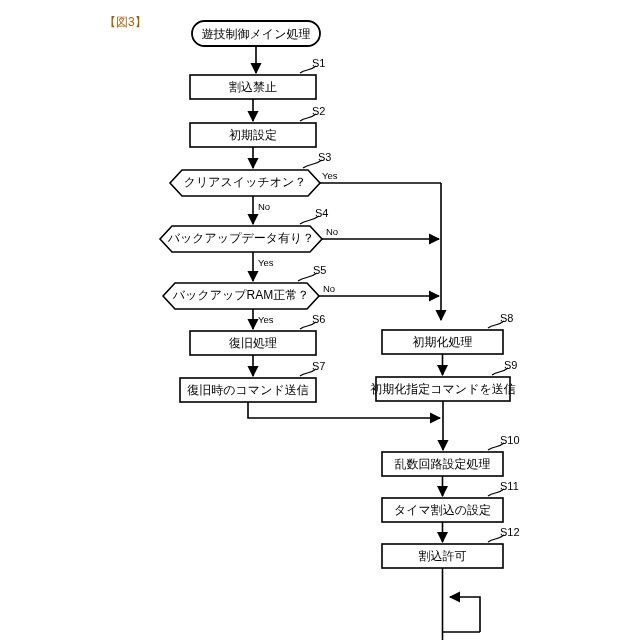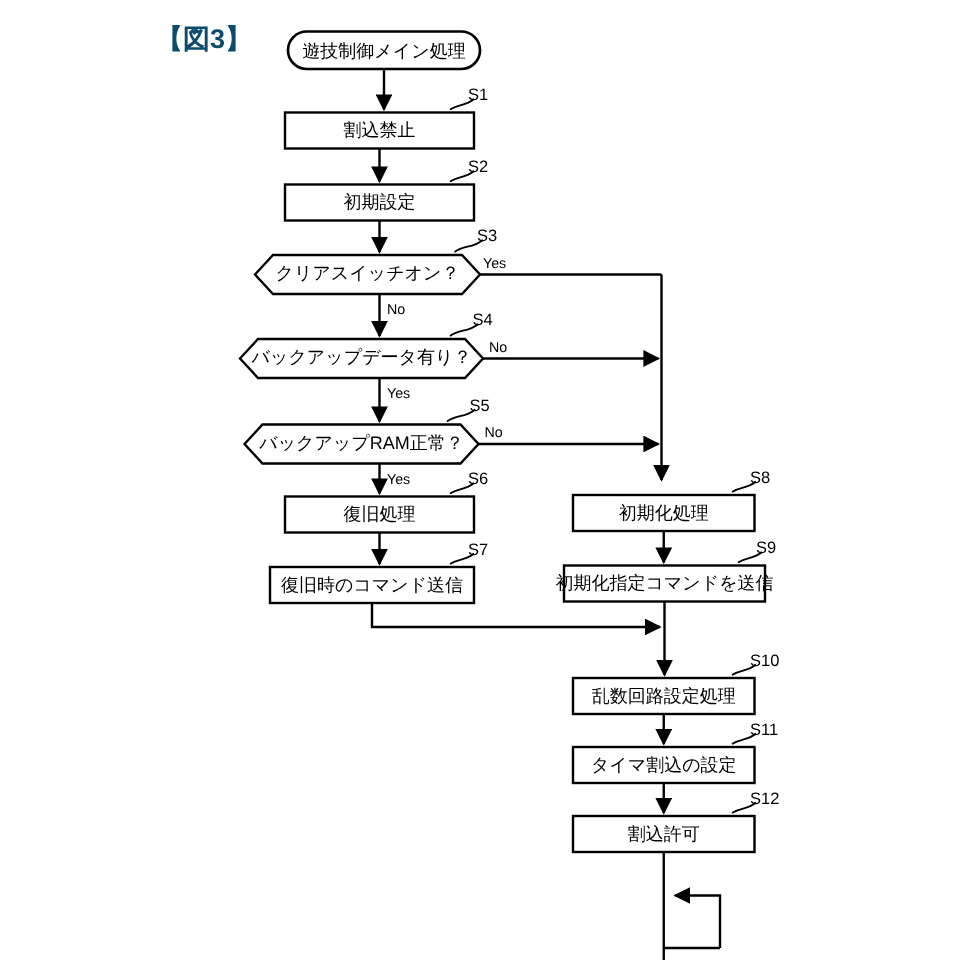--- a/index.html
+++ b/index.html
@@ -19,23 +19,23 @@
     position: absolute;
     left: 0;
     top: 0;
     width: 640px;
     height: 640px;
   }
   .fig-label {
     position: absolute;
     left: 104px;
     top: 14px;
-    font-size: 18px;
-    font-weight: bold;
-    color: #0c4a6e;
+    font-size: 12px;
+    font-weight: normal;
+    color: #a16207;
     letter-spacing: 0px;
     white-space: nowrap;
   }
   
   .shape {
     fill: #ffffff;
     stroke: #000000;
     stroke-width: 1.6;
   }
   .shape-term {

